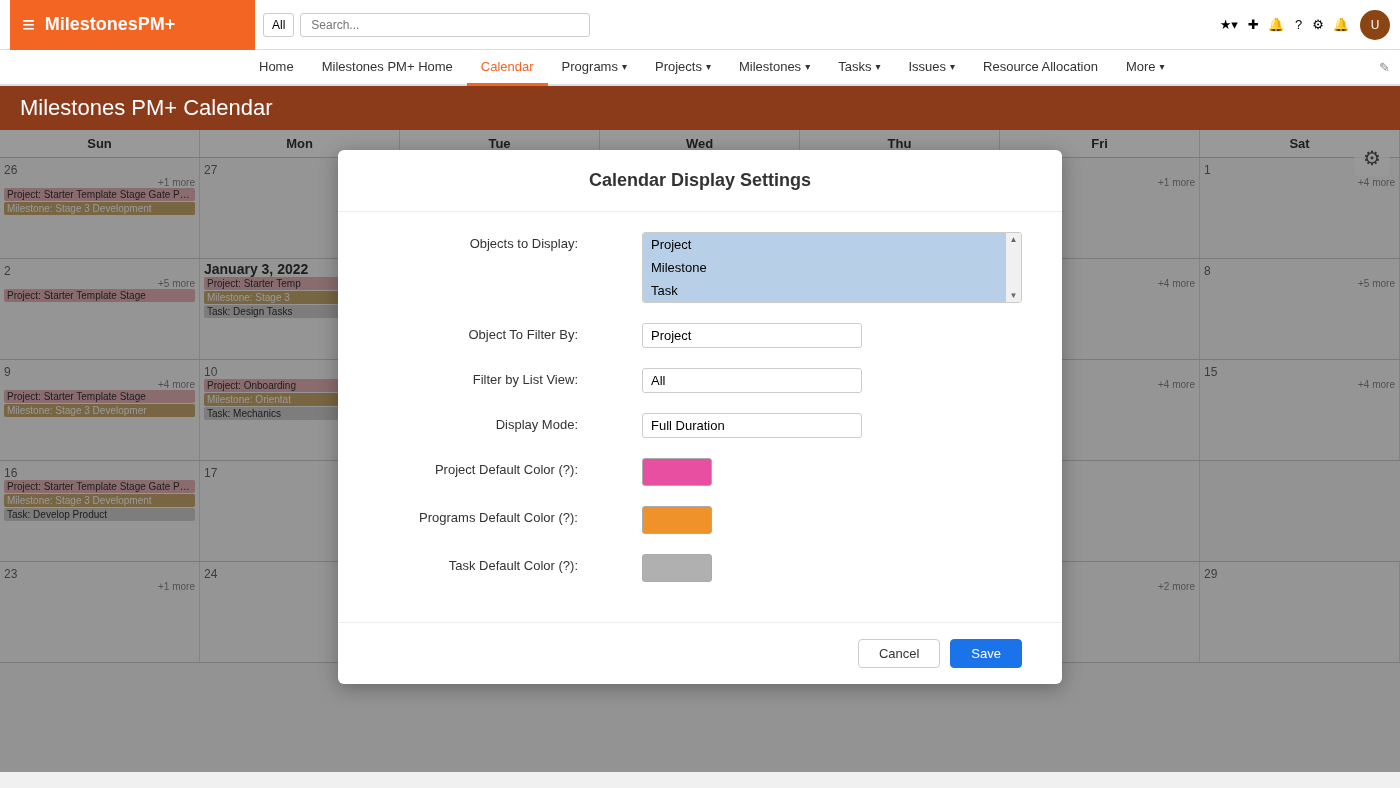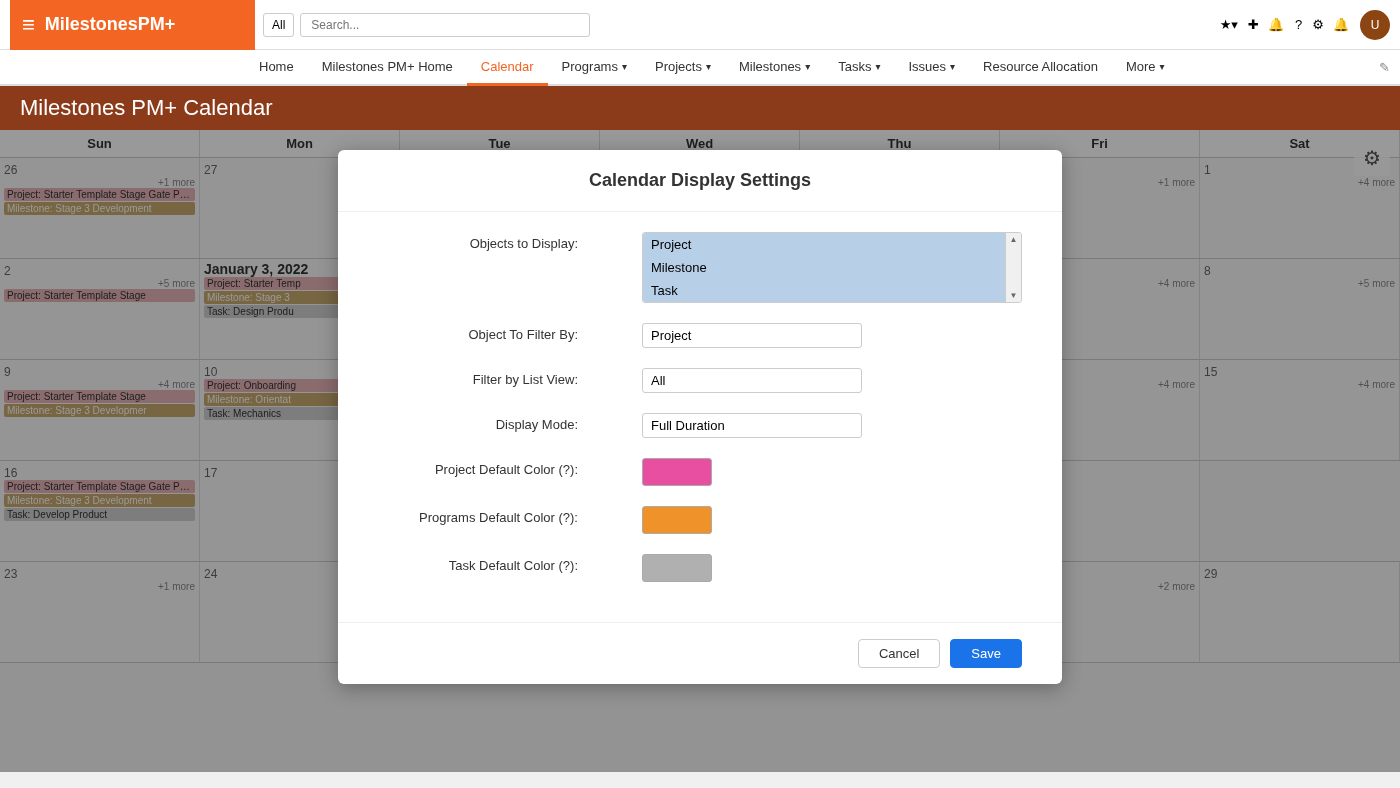--- a/index.html
+++ b/index.html
@@ -412,21 +412,21 @@
       <div class="cal-week jan-label-row">
         <div class="cal-cell">
           <span class="cal-num">2</span>
           <span class="more-link">+5 more</span>
           <div class="cal-event event-project">Project: Starter Template Stage</div>
         </div>
         <div class="cal-cell">
           <span class="cal-num header-num">January 3, 2022</span>
           <div class="cal-event event-project">Project: Starter Temp</div>
           <div class="cal-event event-milestone">Milestone: Stage 3</div>
-          <div class="cal-event event-task">Task: Design Produ</div>
+          <div class="cal-event event-task">Task: Design Tasks</div>
         </div>
         <div class="cal-cell"><span class="cal-num">4</span></div>
         <div class="cal-cell"><span class="cal-num">5</span></div>
         <div class="cal-cell"><span class="cal-num">6</span></div>
         <div class="cal-cell">
           <span class="cal-num">7</span>
           <span class="more-link">+4 more</span>
         </div>
         <div class="cal-cell">
           <span class="cal-num">8</span>

